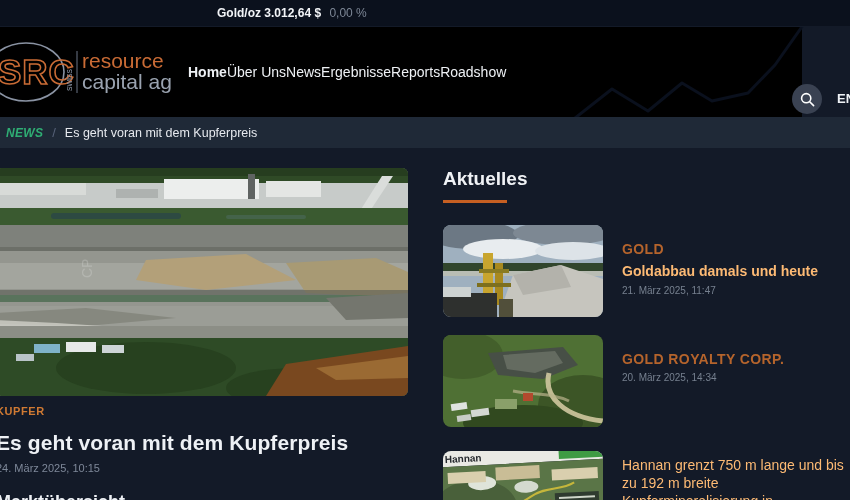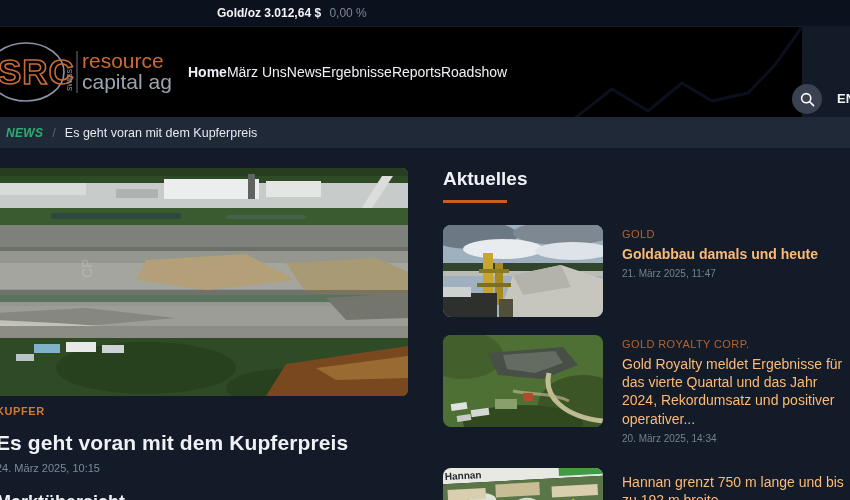--- a/index.html
+++ b/index.html
@@ -49,21 +49,21 @@
   
   .sidebar { position:absolute; left:443px; top:168px; width:410px; }
   .sidebar-heading { font-size:19px; font-weight:600; color:#f0f2f5; }
   .sidebar-underline { width:64px; height:3px; background:#c65f22; margin-top:10px; }
   .news-item { display:flex; cursor:pointer; }
   .news-item.i1 { margin-top:22px; }
   .news-item.i2 { margin-top:18px; }
   .news-item.i3 { margin-top:24px; }
   .thumb { flex:0 0 160px; width:160px; height:92px; border-radius:8px; overflow:hidden; position:relative; }
   .news-text { margin-left:19px; width:228px; }
-  .news-category { font-size:11px; font-weight:400; color:#b5642c; letter-spacing:.4px; margin-top:3px; }
+  .news-category { font-size:14px; font-weight:700; color:#b5642c; letter-spacing:.4px; margin-top:16px; }
   .news-title { margin-top:5px; font-size:14px; line-height:1.3; color:#fdba74; font-weight:600; }
   .news-item.i2 .news-title, .news-item.i3 .news-title { font-weight:400; }
   .news-date { margin-top:5px; font-size:10px; color:#76808f; }
   .tilted { position:absolute; left:-8px; top:-4px; width:176px; height:104px; transform:rotate(-3deg); }
 </style>
 </head>
 <body>
 
 <div class="ticker-bar">
   <div class="ticker">
@@ -82,21 +82,21 @@
     <ellipse cx="40" cy="37" rx="38" ry="29" fill="none" stroke="#8a93a3" stroke-width="1.6"></ellipse>
     <text x="12" y="49" font-size="35" font-weight="700" letter-spacing="1" fill="none" stroke="#c96b35" stroke-width="1.6" font-family="Liberation Sans, sans-serif">SRC</text>
     <text x="86" y="56" font-size="9" fill="#8a93a3" transform="rotate(-90 86 56)" font-family="Liberation Sans, sans-serif">swiss</text>
     <line x1="91" y1="16" x2="91" y2="58" stroke="#6b7486" stroke-width="1"></line>
     <text x="96" y="33" font-size="21" fill="#c96b35" font-family="Liberation Sans, sans-serif">resource</text>
     <text x="96" y="54" font-size="21" fill="#9aa3b0" font-family="Liberation Sans, sans-serif">capital ag</text>
   </svg>
 
   <nav class="nav">
     <span class="nav-item active">Home</span>
-    <span class="nav-item">März Uns</span>
+    <span class="nav-item">Über Uns</span>
     <span class="nav-item">News</span>
     <span class="nav-item">Ergebnisse</span>
     <span class="nav-item">Reports</span>
     <span class="nav-item">Roadshow</span>
   </nav>
 
   <div class="search-btn">
     <svg width="15" height="15" viewBox="0 0 15 15">
       <circle cx="6.2" cy="6.2" r="4.6" fill="none" stroke="#ffffff" stroke-width="1.6"></circle>
       <line x1="9.7" y1="9.7" x2="13.6" y2="13.6" stroke="#ffffff" stroke-width="1.6" stroke-linecap="round"></line>
@@ -209,21 +209,20 @@
         <path d="M70,56 C90,60 110,58 126,66" fill="none" stroke="#b9b48c" stroke-width="3" opacity="0.7"></path>
         <rect x="8" y="68" width="16" height="7" fill="#dfe3df" transform="rotate(-8 16 71)"></rect>
         <rect x="28" y="74" width="18" height="7" fill="#d4d8d2" transform="rotate(-8 37 77)"></rect>
         <rect x="14" y="80" width="14" height="6" fill="#c8ccc6" transform="rotate(-8 21 83)"></rect>
         <rect x="52" y="64" width="22" height="10" fill="#8aa06a"></rect>
         <rect x="80" y="58" width="10" height="8" fill="#b24a2e"></rect>
       </svg>
     </div>
     <div class="news-text">
       <div class="news-category">GOLD ROYALTY CORP.</div>
-      <div class="news-title">Gold Royalty meldet Ergebnisse für das vierte Quartal und das Jahr 2024, Re­kordumsatz und positiver operativer...</div>
       <div class="news-date">20. März 2025, 14:34</div>
     </div>
   </div>
 
   <div class="news-item i3">
     <div class="thumb">
       <svg class="tilted" width="176" height="104" viewBox="0 0 176 104" preserveAspectRatio="none">
         <rect x="0" y="0" width="176" height="16" fill="#e9e9e4"></rect>
         <text x="12" y="12" font-size="10" font-weight="700" fill="#25292e" font-family="Liberation Sans, sans-serif">Hannan</text>
         <rect x="126" y="3" width="50" height="11" fill="#3f9b44"></rect>

